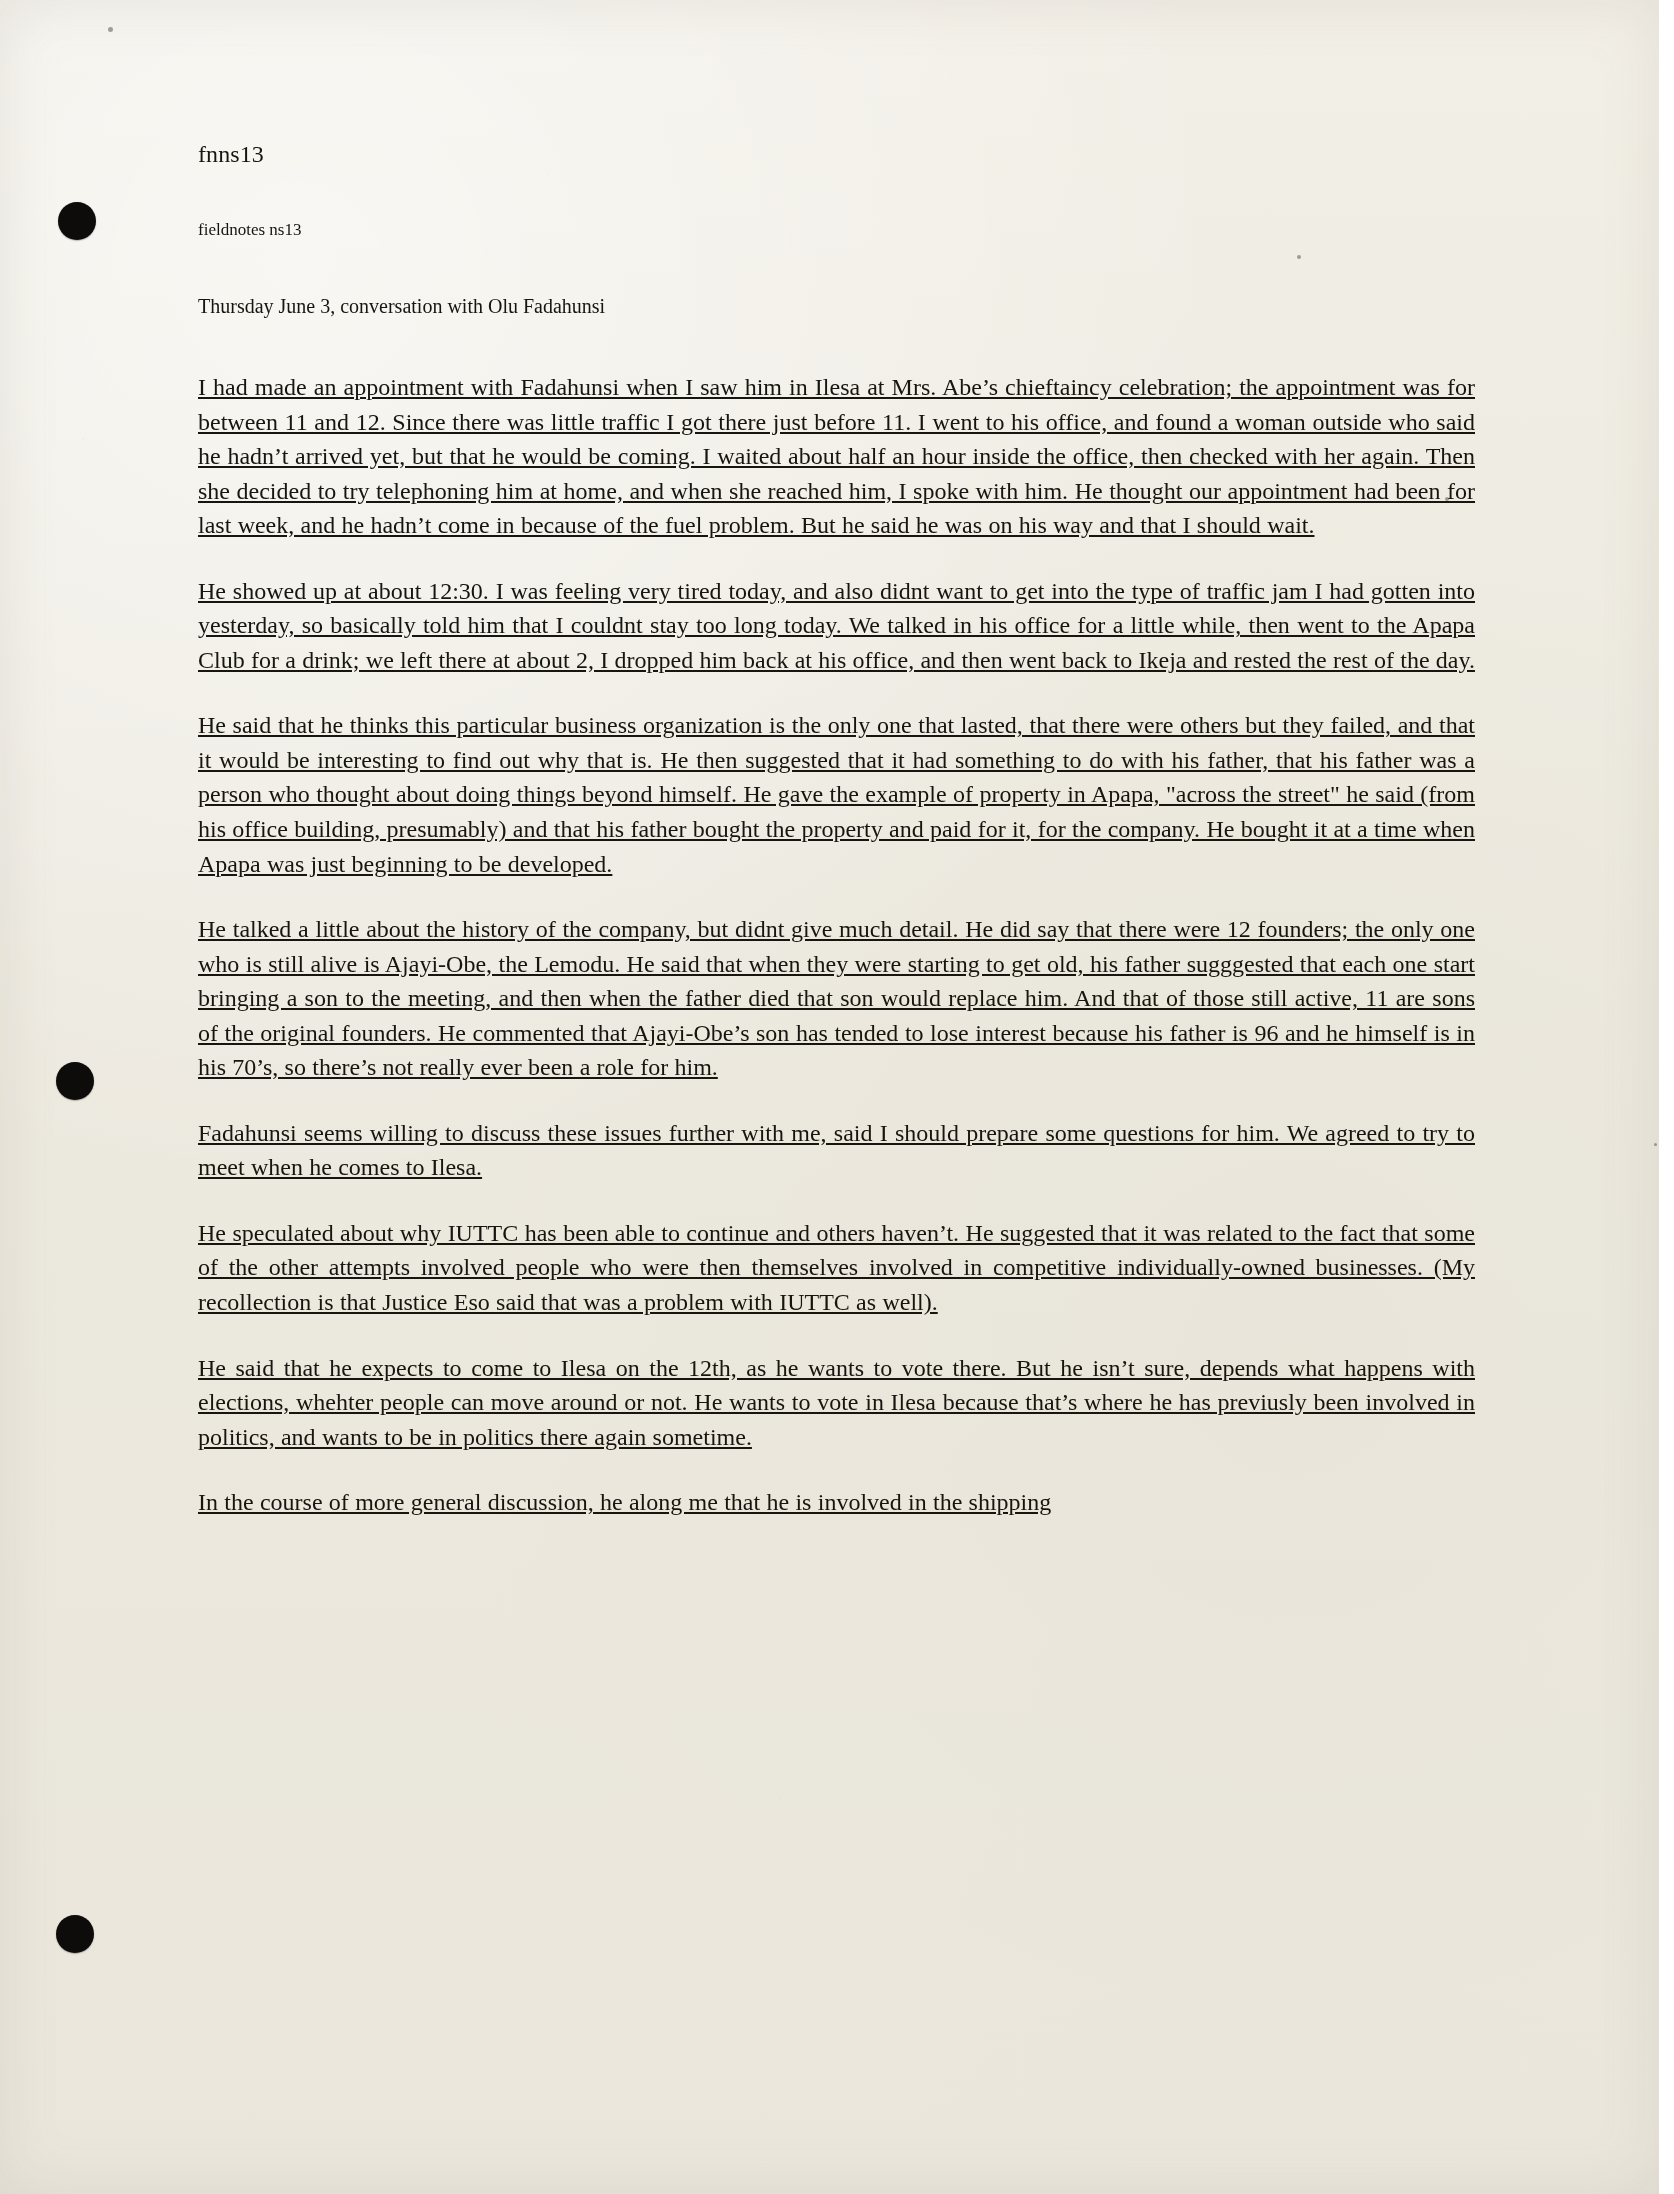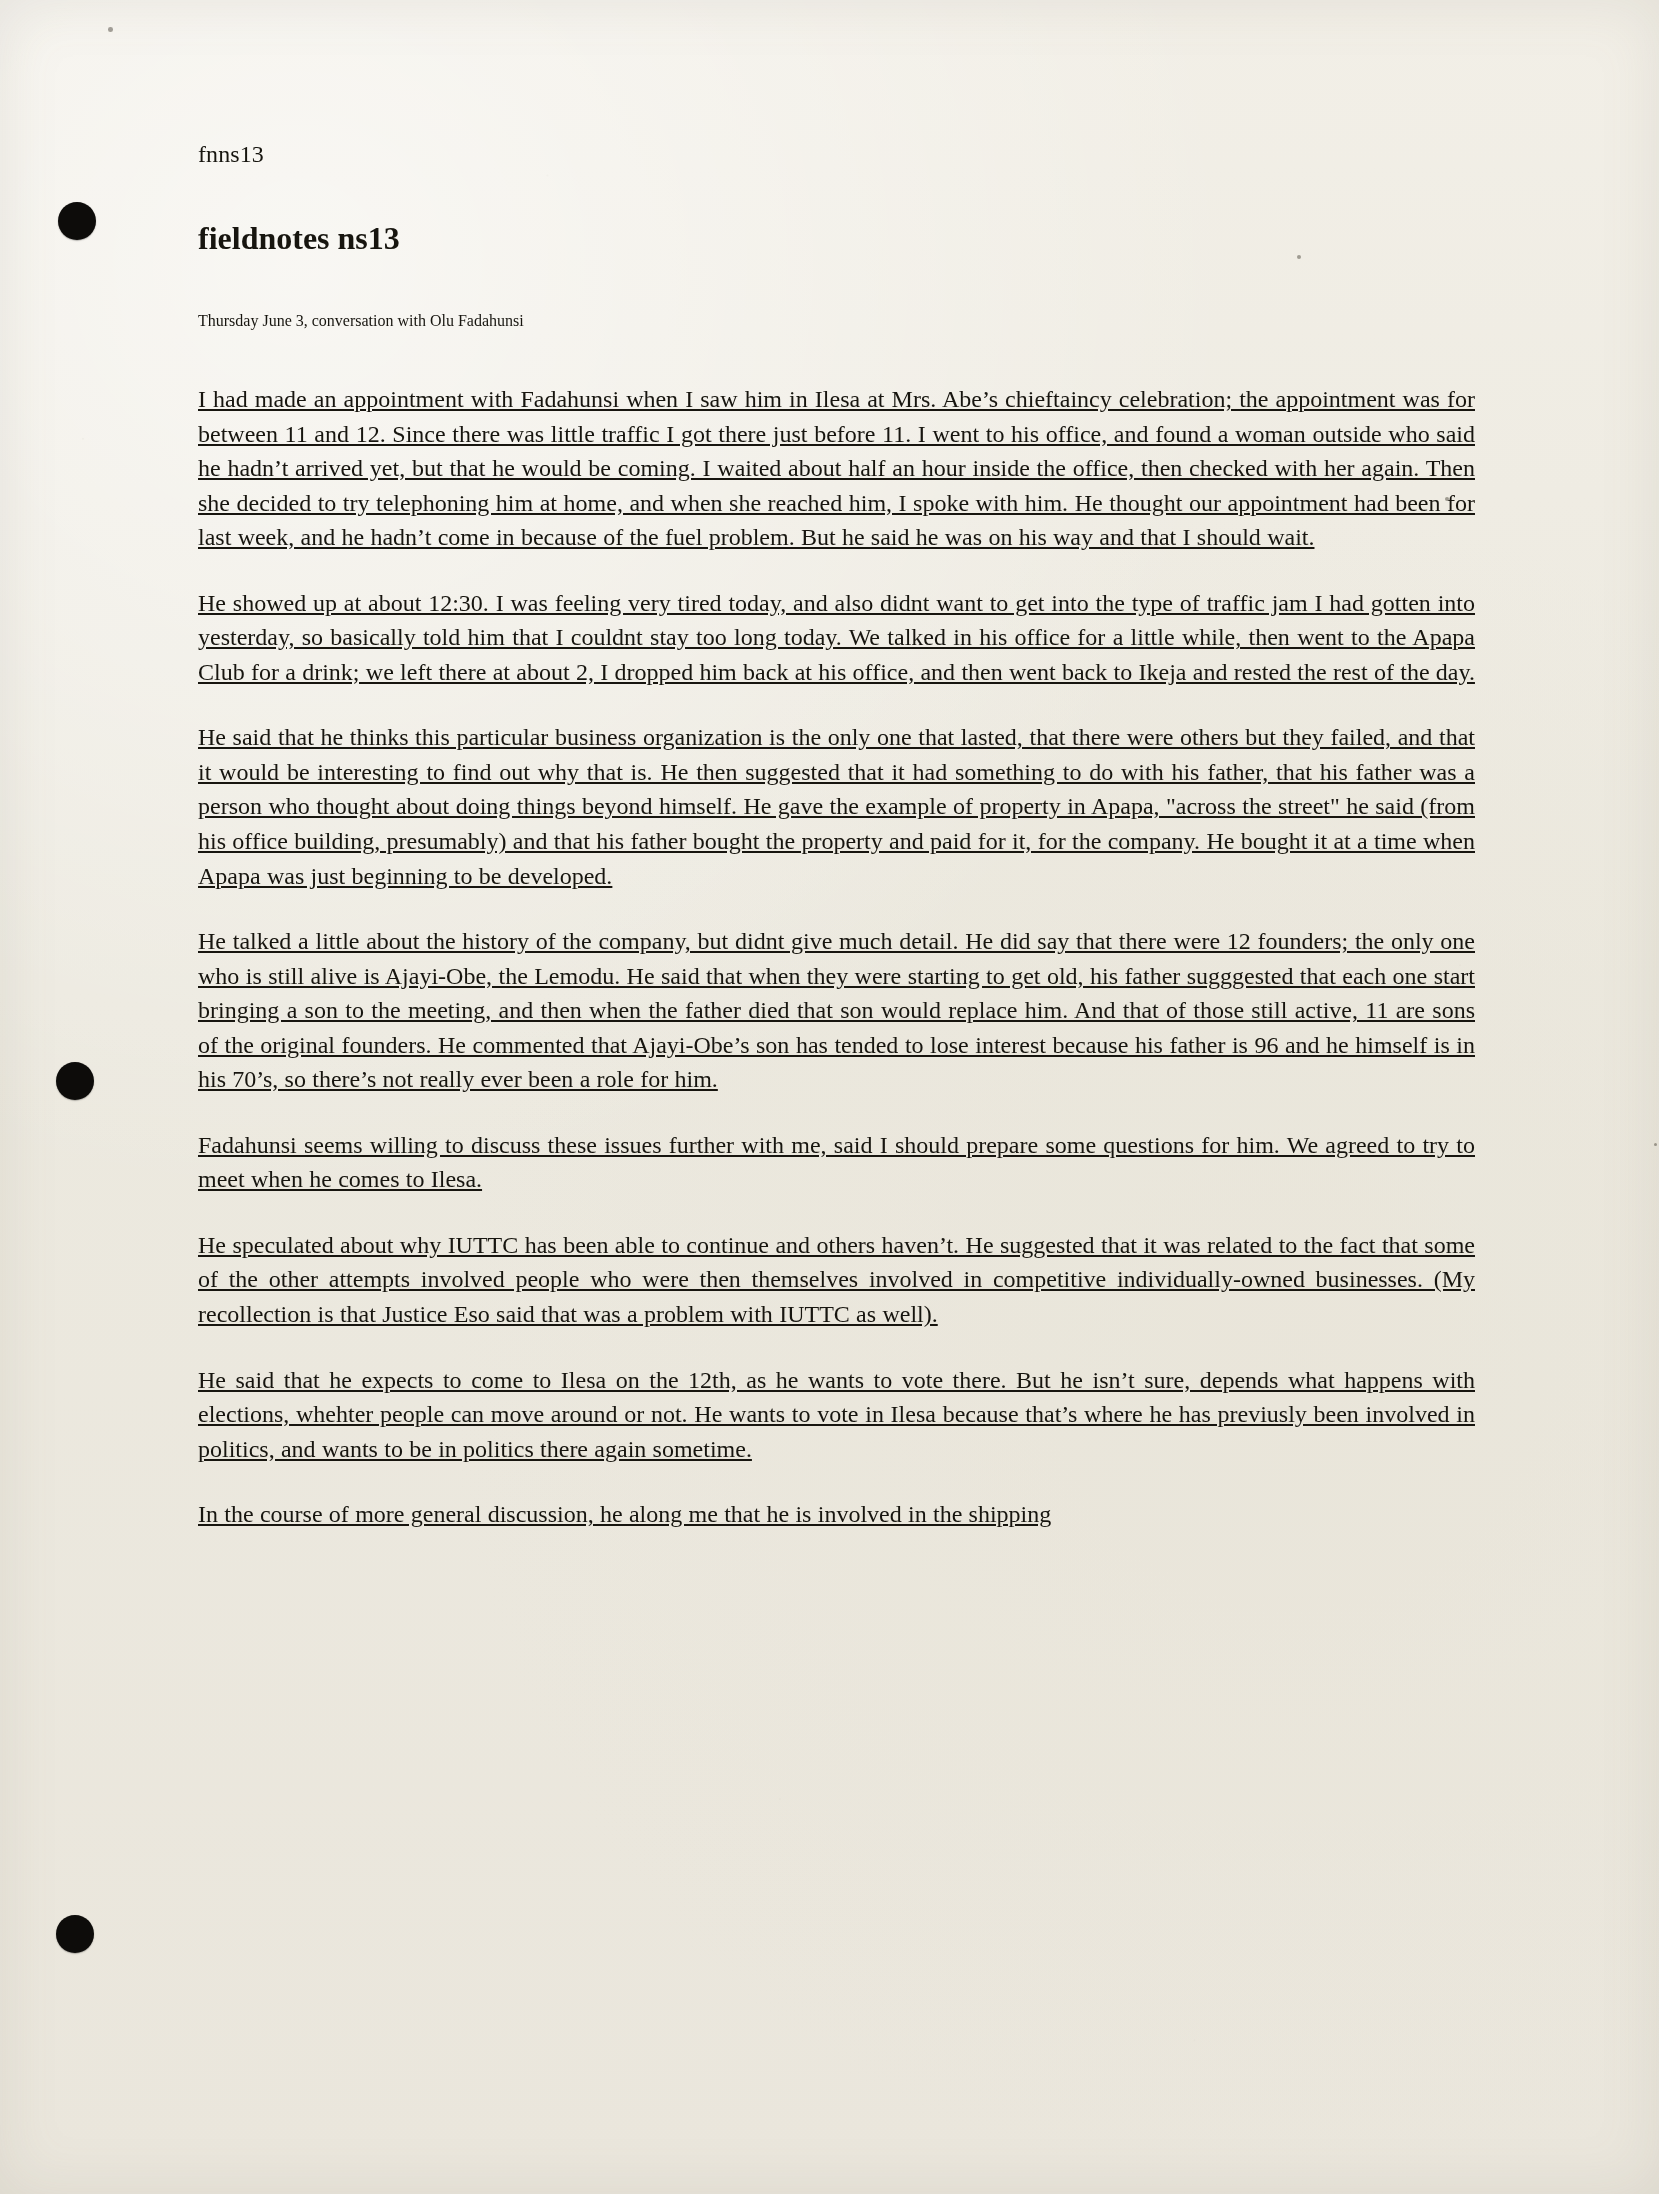--- a/index.html
+++ b/index.html
@@ -59,26 +59,25 @@
     left: 198px;
     top: 141px;
     width: 1277px;
   }
   .doc-id {
     font-size: 24px;
     letter-spacing: 0.1px;
     margin: 0 0 52px 0;
   }
   .doc-subtitle {
-    font-size: 32px;
+    font-size: 17px;
     margin: 0 0 55px 0;
-    font-weight: bold;
   }
   .doc-heading {
-    font-size: 16px;
+    font-size: 20px;
     margin: 0 0 52px 0;
   }
   p.para {
     font-size: 24px;
     line-height: 1.44;
     margin: 0 0 31px 0;
     text-align: justify;
     text-justify: inter-word;
     word-spacing: 0.3px;
     text-decoration: underline;

